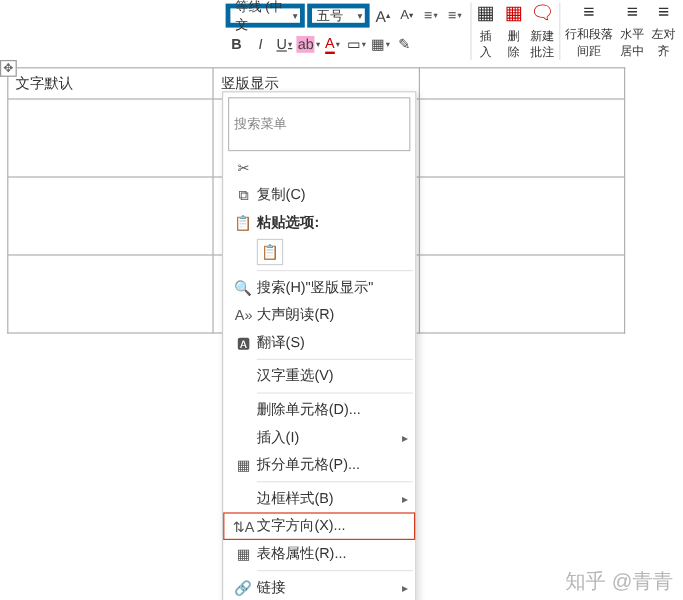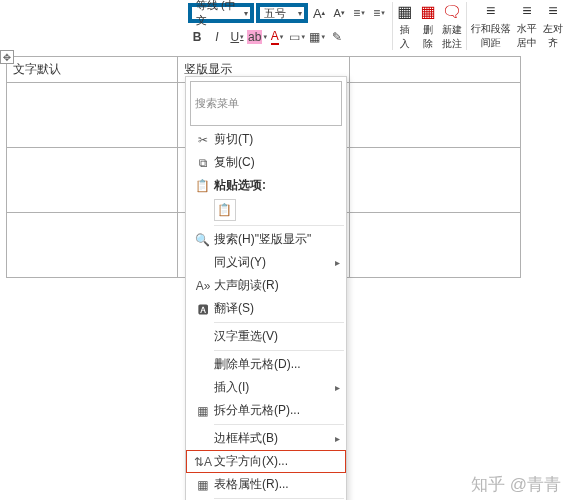--- a/index.html
+++ b/index.html
@@ -279,42 +279,37 @@
     </tr>
   </tbody>
     </table>
 </div>
 
 <div class="context-menu">
   <div class="menu-search">搜索菜单</div>
 
   <div class="menu-item">
     <span class="mi-icon">✂</span>
-    <span class="mi-label">剪切(T)</span>
   </div>
   <div class="menu-item">
     <span class="mi-icon">⧉</span>
     <span class="mi-label">复制(C)</span>
   </div>
   <div class="menu-item">
     <span class="mi-icon">📋</span>
     <span class="mi-label" style="font-weight:bold">粘贴选项:</span>
   </div>
   <div class="paste-opts">
     <span class="paste-btn">📋</span>
   </div>
   <div class="menu-sep"></div>
 
   <div class="menu-item">
     <span class="mi-icon">🔍</span>
     <span class="mi-label">搜索(H)"竖版显示"</span>
-  </div>
-  <div class="menu-item has-sub">
-    <span class="mi-icon"></span>
-    <span class="mi-label">同义词(Y)</span>
   </div>
   <div class="menu-item">
     <span class="mi-icon">A»</span>
     <span class="mi-label">大声朗读(R)</span>
   </div>
   <div class="menu-item">
     <span class="mi-icon">🅰</span>
     <span class="mi-label">翻译(S)</span>
   </div>
   <div class="menu-sep"></div>

